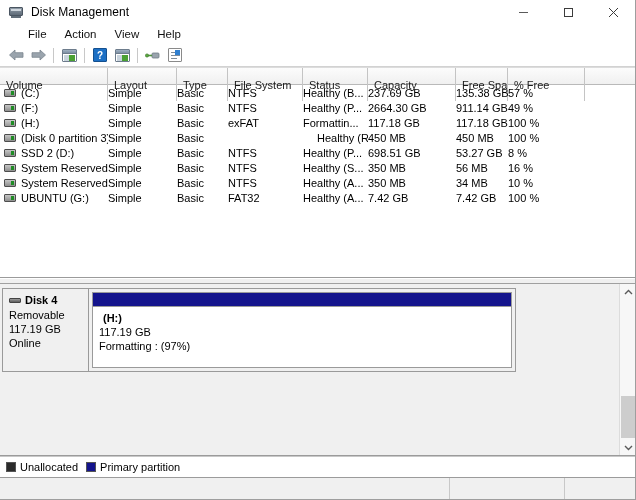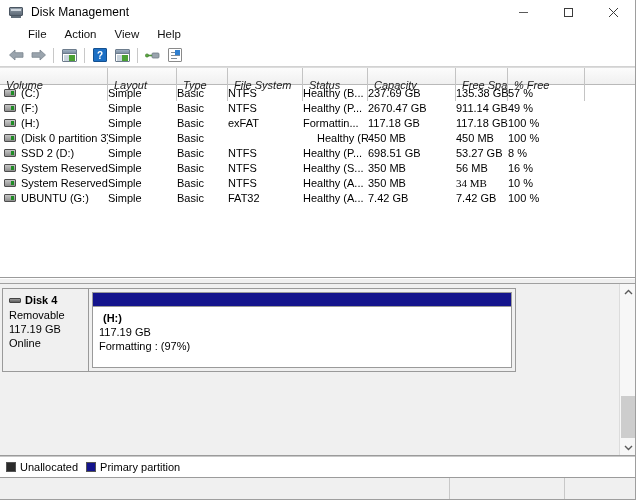--- a/index.html
+++ b/index.html
@@ -156,21 +156,21 @@
     background: linear-gradient(#fcfcfc, #f0f0f0);
     border-bottom: 1px solid #b9b9b9;
     border-top: 1px solid #dcdcdc;
   }
   .hcell {
     position: absolute; top: 0; height: 33px;
     display: flex; align-items: center;
     padding-left: 6px;
     font-size: 11px; color: #1a1a1a;
     border-right: 1px solid #c4c4c4;
-    white-space: nowrap; overflow: hidden; font-style: italic;
+    white-space: nowrap; overflow: hidden;
   }
   .rows { position: relative; }
   .vrow {
     position: relative; height: 15px;
     white-space: nowrap;
   }
   .vcell {
     position: absolute; top: 0; height: 15px;
     display: flex; align-items: center;
     font-size: 11px; color: #000000;
@@ -418,21 +418,21 @@
         </div>
         <div class="vrow">
           <div class="vcell vol-name" style="left: 0px; width: 108px;">
             <span class="drive-ico has-bar"></span>
             <span>(F:)</span>
           </div>
           <div class="vcell" style="left: 108px; width: 69px;">Simple</div>
           <div class="vcell" style="left: 177px; width: 51px;">Basic</div>
           <div class="vcell" style="left: 228px; width: 75px;">NTFS</div>
           <div class="vcell" style="left: 303px; width: 65px;">Healthy (P...</div>
-          <div class="vcell" style="left: 368px; width: 88px;">2670.47 GB</div>
+          <div class="vcell" style="left: 368px; width: 88px;">2664.30 GB</div>
           <div class="vcell" style="left: 456px; width: 52px;">911.14 GB</div>
           <div class="vcell" style="left: 508px; width: 77px;">49 %</div>
         </div>
         <div class="vrow">
           <div class="vcell vol-name" style="left: 0px; width: 108px;">
             <span class="drive-ico has-bar gray"></span>
             <span>(H:)</span>
           </div>
           <div class="vcell" style="left: 108px; width: 69px;">Simple</div>
           <div class="vcell" style="left: 177px; width: 51px;">Basic</div>
@@ -484,21 +484,21 @@
         <div class="vrow">
           <div class="vcell vol-name" style="left: 0px; width: 108px;">
             <span class="drive-ico has-bar"></span>
             <span>System Reserved (...</span>
           </div>
           <div class="vcell" style="left: 108px; width: 69px;">Simple</div>
           <div class="vcell" style="left: 177px; width: 51px;">Basic</div>
           <div class="vcell" style="left: 228px; width: 75px;">NTFS</div>
           <div class="vcell" style="left: 303px; width: 65px;">Healthy (A...</div>
           <div class="vcell" style="left: 368px; width: 88px;">350 MB</div>
-          <div class="vcell" style="left: 456px; width: 52px; font-family: Liberation Serif, serif;">34 MB</div>
+          <div class="vcell" style="left: 456px; width: 52px;">34 MB</div>
           <div class="vcell" style="left: 508px; width: 77px;">10 %</div>
         </div>
         <div class="vrow">
           <div class="vcell vol-name" style="left: 0px; width: 108px;">
             <span class="drive-ico has-bar"></span>
             <span>UBUNTU (G:)</span>
           </div>
           <div class="vcell" style="left: 108px; width: 69px;">Simple</div>
           <div class="vcell" style="left: 177px; width: 51px;">Basic</div>
           <div class="vcell" style="left: 228px; width: 75px;">FAT32</div>

